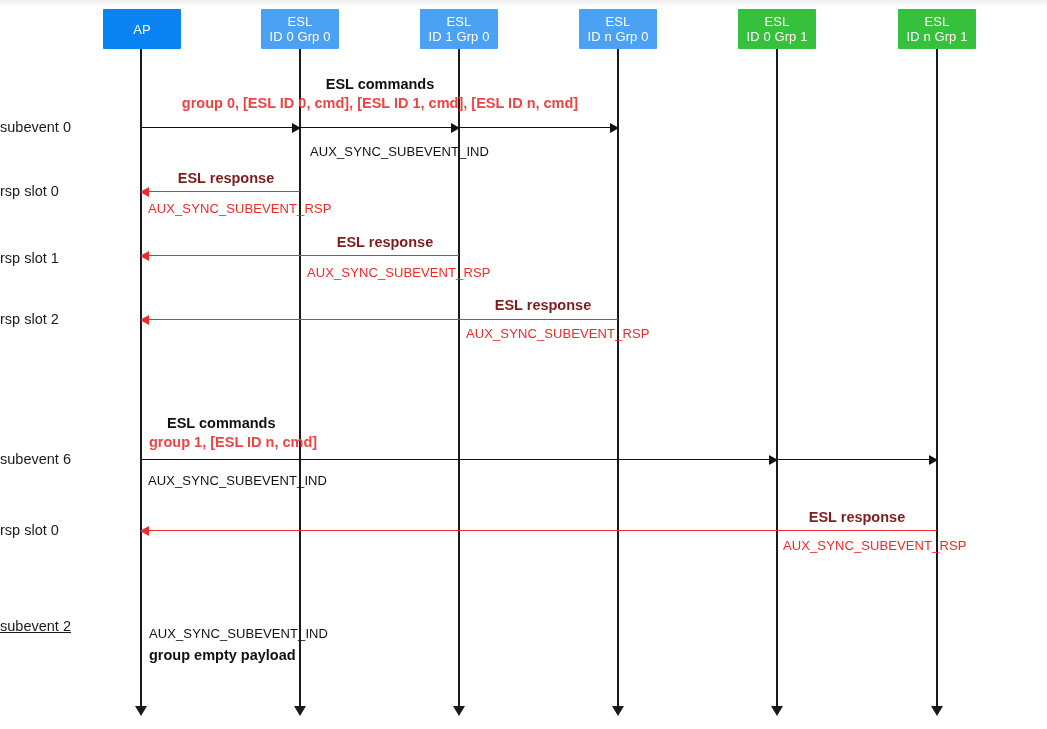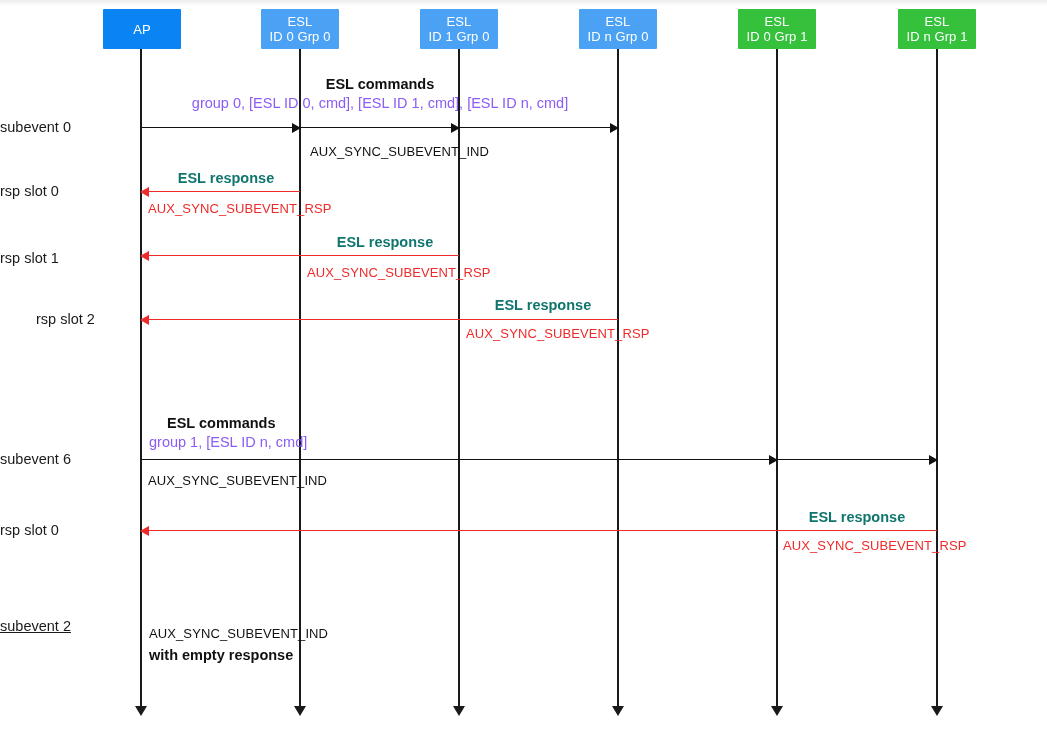--- a/index.html
+++ b/index.html
@@ -103,29 +103,30 @@
     text-align: left;
     transform: translateY(-50%);
   }
   .cmd-title {
     font-size: 14.5px;
     font-weight: bold;
     color: #111111;
   }
   .cmd-sub {
     font-size: 14.5px;
-    color: #8b5cf6;
+    color: #ef4444;
+    font-weight: bold;
   }
   .pdu {
     font-size: 13px;
     color: #111111;
     letter-spacing: 0.1px;
   }
   .pdu.red, .rsp-title {
-    color: #0f766e;
+    color: #7f1d1d;
   }
   .rsp-title {
     font-size: 14.5px;
     font-weight: bold;
   }
   .pdu.red { color: #ef2a2a; }
   .bold-note {
     font-size: 14.5px;
     font-weight: bold;
     color: #111111;
@@ -177,21 +178,21 @@
 
   <div class="lifeline" style="left:776px; top:49px; height:657px;"></div>
   <div class="lifeline-head" style="left:771px; top:706px;"></div>
 
   <div class="lifeline" style="left:936px; top:49px; height:657px;"></div>
   <div class="lifeline-head" style="left:931px; top:706px;"></div>
 
   <div class="lbl slot-label" style="left:0px; width:130px; top:127px;">subevent 0</div>
   <div class="lbl slot-label" style="left:0px; width:130px; top:191px;">rsp slot 0</div>
   <div class="lbl slot-label" style="left:0px; width:130px; top:258px;">rsp slot 1</div>
-  <div class="lbl slot-label" style="left:0px; width:130px; top:319px;padding-left:36px;">rsp slot 2</div>
+  <div class="lbl slot-label" style="left:0px; width:130px; top:319px;">rsp slot 2</div>
   <div class="lbl slot-label" style="left:0px; width:130px; top:459px;">subevent 6</div>
   <div class="lbl slot-label" style="left:0px; width:130px; top:530px;">rsp slot 0</div>
   <div class="lbl slot-label" style="left:0px; width:130px; top:626px;text-decoration:underline;">subevent 2</div>
 
   <div class="lbl cmd-title center" style="left:380px; top:76px;">ESL commands</div>
   <div class="lbl cmd-sub center" style="left:380px; top:95px;">group 0, [ESL ID 0, cmd], [ESL ID 1, cmd], [ESL ID n, cmd]</div>
 
   <div class="msg black" style="left:141px; top:127px; width:159px;">
     <span class="arrowhead right-black"></span>
   </div>
@@ -232,15 +233,15 @@
   </div>
   <div class="lbl pdu" style="left:148px; top:473px;">AUX_SYNC_SUBEVENT_IND</div>
 
   <div class="lbl rsp-title center" style="left:857px; top:509px;">ESL response</div>
   <div class="msg red" style="left:141px; top:530px; width:796px;">
     <span class="arrowhead left-red"></span>
   </div>
   <div class="lbl pdu red" style="left:783px; top:538px;">AUX_SYNC_SUBEVENT_RSP</div>
 
   <div class="lbl pdu" style="left:149px; top:626px;">AUX_SYNC_SUBEVENT_IND</div>
-  <div class="lbl bold-note" style="left:149px; top:647px;">with empty response</div>
+  <div class="lbl bold-note" style="left:149px; top:647px;">group empty payload</div>
 
 </div>
 
 </body></html>

